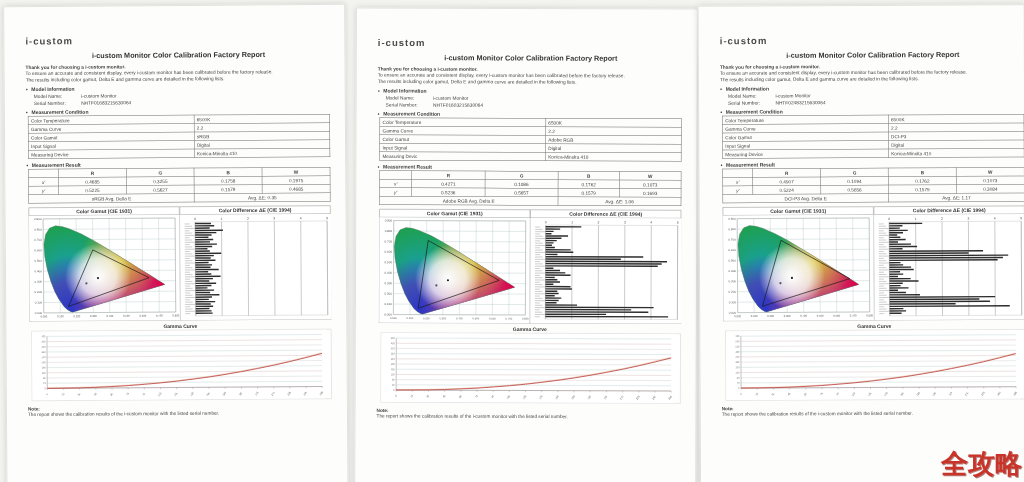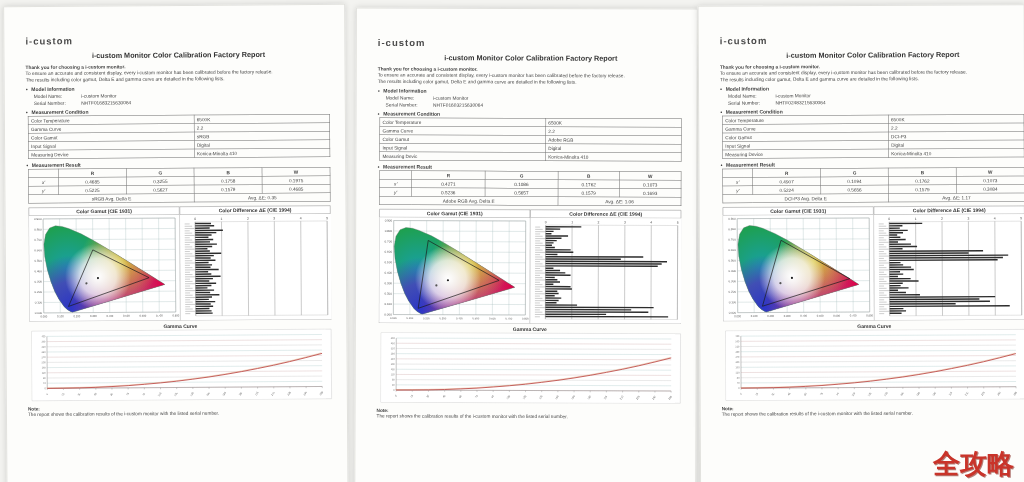--- a/index.html
+++ b/index.html
@@ -31,21 +31,21 @@
   .charts-row{display:flex;margin:8px 0 0 4px;width:604px;}
   .chart-col{width:302px;}
   .chart-title{border:1px solid #8a8a8a;text-align:center;font-size:10px;font-weight:bold;
                padding:2px 0;background:#fff;color:#333;}
   .chart-box{border:1px solid #bbb;border-top:none;background:#fff;}
   .gamma-wrap{margin:6px 0 0 4px;width:604px;}
   .gamma-title{text-align:center;font-size:10px;font-weight:bold;color:#333;}
   .gamma-box{border:1px solid #ccc;background:#fff;margin-top:2px;margin-left:4px;}
   .note{margin-top:10px;font-size:9.4px;color:#444;}
   .note .b{font-weight:bold;}
-  .watermark{position:absolute;right:10px;bottom:0px;font-size:27px;font-weight:bold;
+  .watermark{position:absolute;right:2px;bottom:0px;font-size:27px;font-weight:bold;
              color:#c9342a;text-shadow:1px 1px 0 rgba(120,20,10,.55);
              font-family:Liberation Serif, serif;z-index:10;}
   svg{display:block;}
 </style>
 </head>
 <body>
 
 <div id="canvas">
   <section class="page page-0">
     <div class="page-inner">

